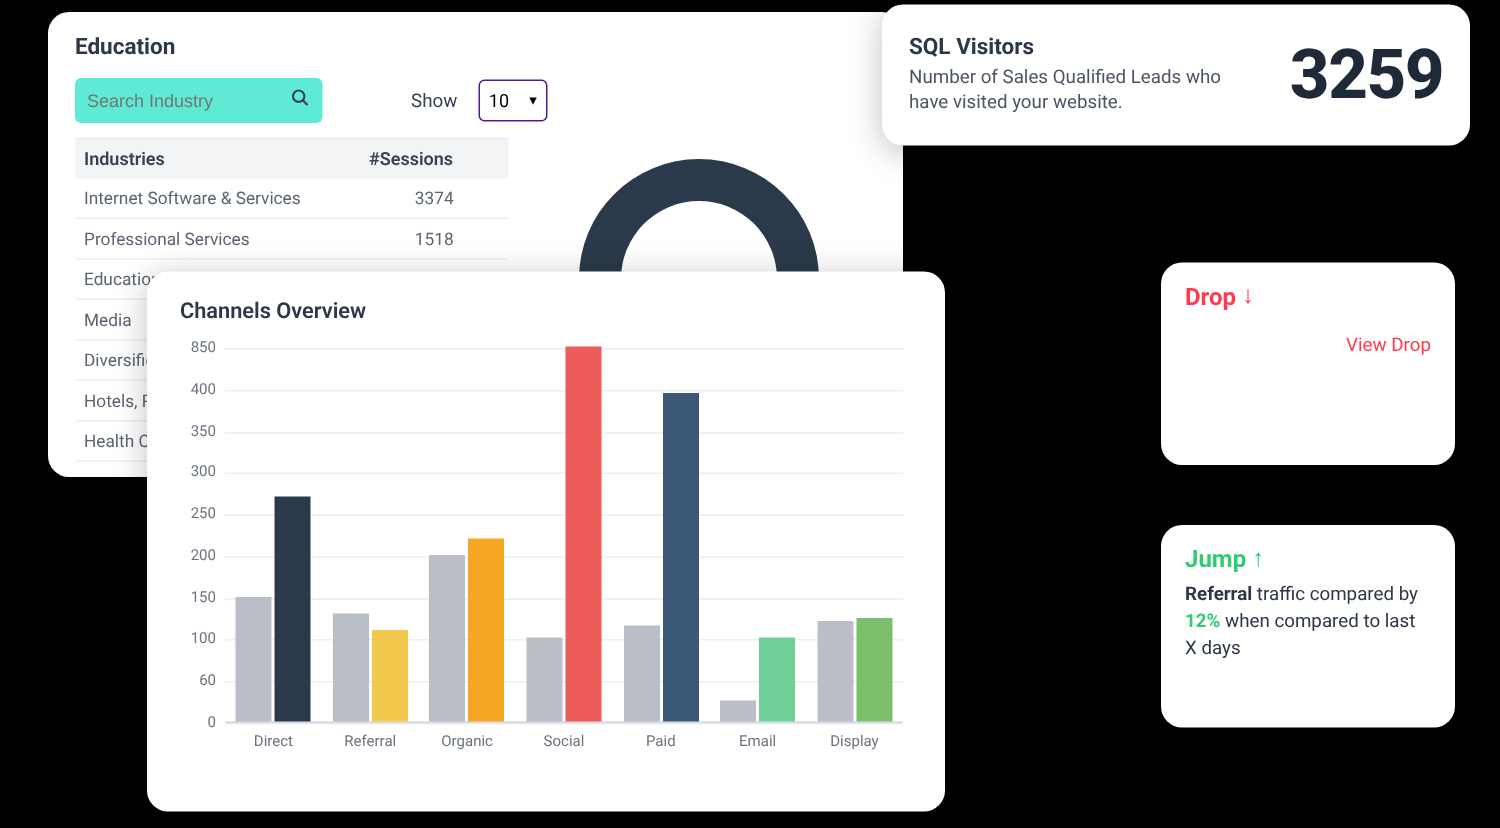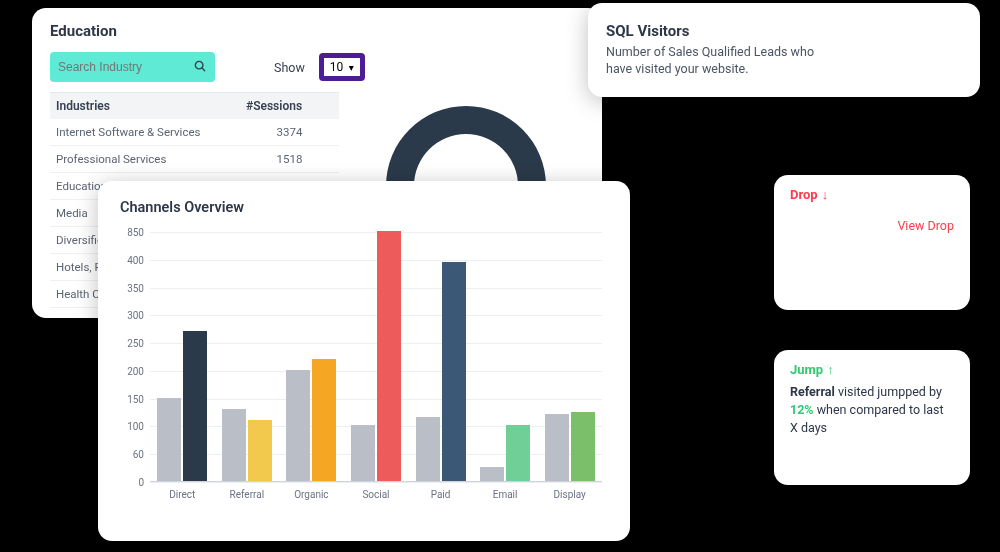--- a/index.html
+++ b/index.html
@@ -51,21 +51,21 @@
     border: none;
     background: transparent;
     font-size: 12px;
     color: #6b7280;
     outline: none;
     width: 120px;
   }
   .search-icon { color: #374151; font-size: 13px; }
   .show-label { font-size: 12.5px; color: #374151; margin-left: 45px; }
   .show-select {
-    border: 5px solid #4c1d95;
+    border: 1px solid #4c1d95;
     border-radius: 4px;
     width: 46px;
     height: 28px;
     display: flex;
     align-items: center;
     justify-content: space-between;
     padding: 0 6px;
     font-size: 12px;
     cursor: pointer;
   }
@@ -118,21 +118,21 @@
   
   .alert-card {
     left: 774px;
     width: 196px;
     padding: 12px 16px;
   }
   .drop-card { top: 175px; height: 135px; }
   .jump-card { top: 350px; height: 135px; }
   .alert-title {
     display: flex; align-items: center; gap: 4px;
-    font-weight: 700; font-size: 13px; margin-bottom: 6px;
+    font-weight: 700; font-size: 16px; margin-bottom: 6px;
   }
   .drop-title { color: #ff3b4e; }
   .jump-title { color: #2ecc71; }
   .alert-body { font-size: 12.5px; color: #2d3748; line-height: 1.45; }
   .alert-body b { font-weight: 700; }
   .alert-body .pct-drop { color: #ff3b4e; font-weight: 700; }
   .alert-body .pct-jump { color: #2ecc71; font-weight: 700; }
   .alert-link {
     display: block;
     text-align: right;
@@ -281,38 +281,39 @@
         <path d="M 32.45376595983882 142.86614359831975 A 80 80 0 0 1 20 100.00000000000004 L 48 100.00000000000003 A 52 52 0 0 0 56.09494787389523 127.86299333890784 Z" fill="#3b5876"></path>
       </svg>
   </div>
 </div>
 
 <div class="card sql-card">
   <div class="sql-left">
     <div class="sql-title">SQL Visitors</div>
     <div class="sql-desc">Number of Sales Qualified Leads who have visited your website.</div>
   </div>
+  <div class="sql-value">3259</div>
 </div>
 
 <div class="card alert-card drop-card">
   <div class="alert-title drop-title">
     <span>Drop</span>
     <span class="arrow-down"></span>
   </div>
   <span class="alert-link drop-link">View Drop</span>
 </div>
 
 <div class="card alert-card jump-card">
   <div class="alert-title jump-title">
     <span>Jump</span>
     <span class="arrow-up"></span>
   </div>
   <div class="alert-body">
     <b>Referral</b>
-    <span>visited jumpped by</span>
+    <span>traffic compared by</span>
     <span class="pct-jump">12%</span>
     <span>when compared to last X days</span>
   </div>
 </div>
 
 <div class="card channels-card">
   <div class="channels-title">Channels Overview</div>
   <div class="chart-area">
     <div class="y-axis" id="y-axis">
         <div class="y-tick" style="top: 100%;">0</div>

